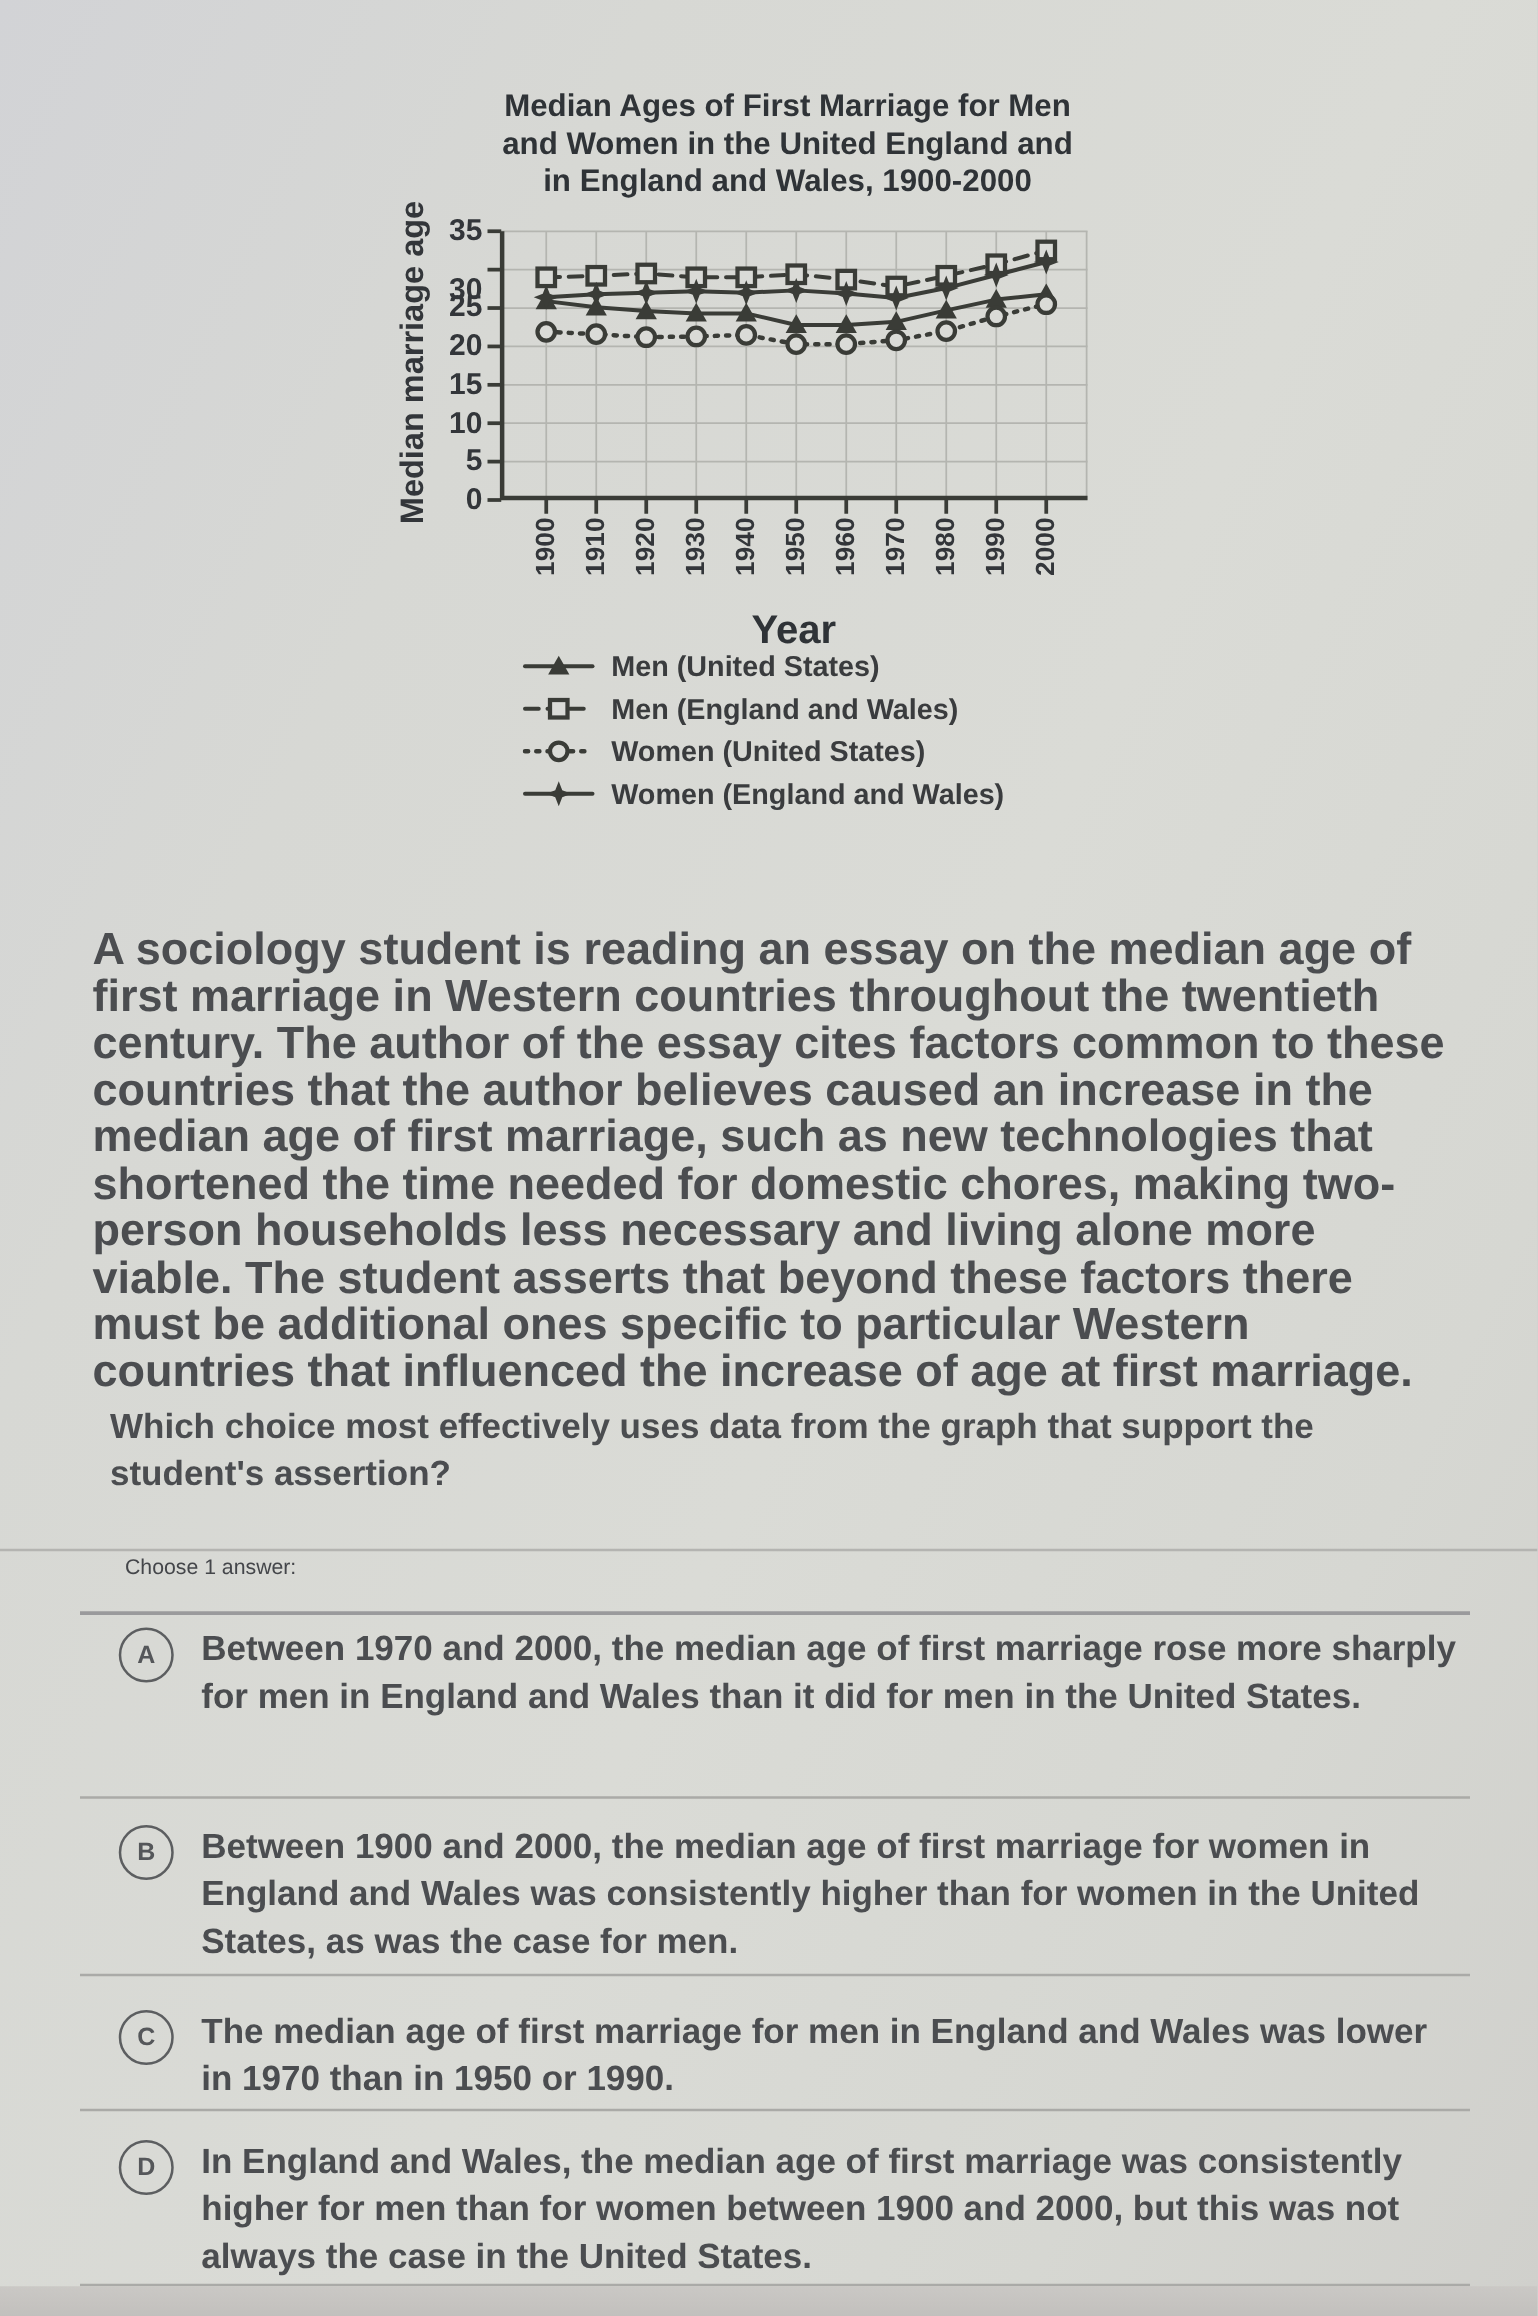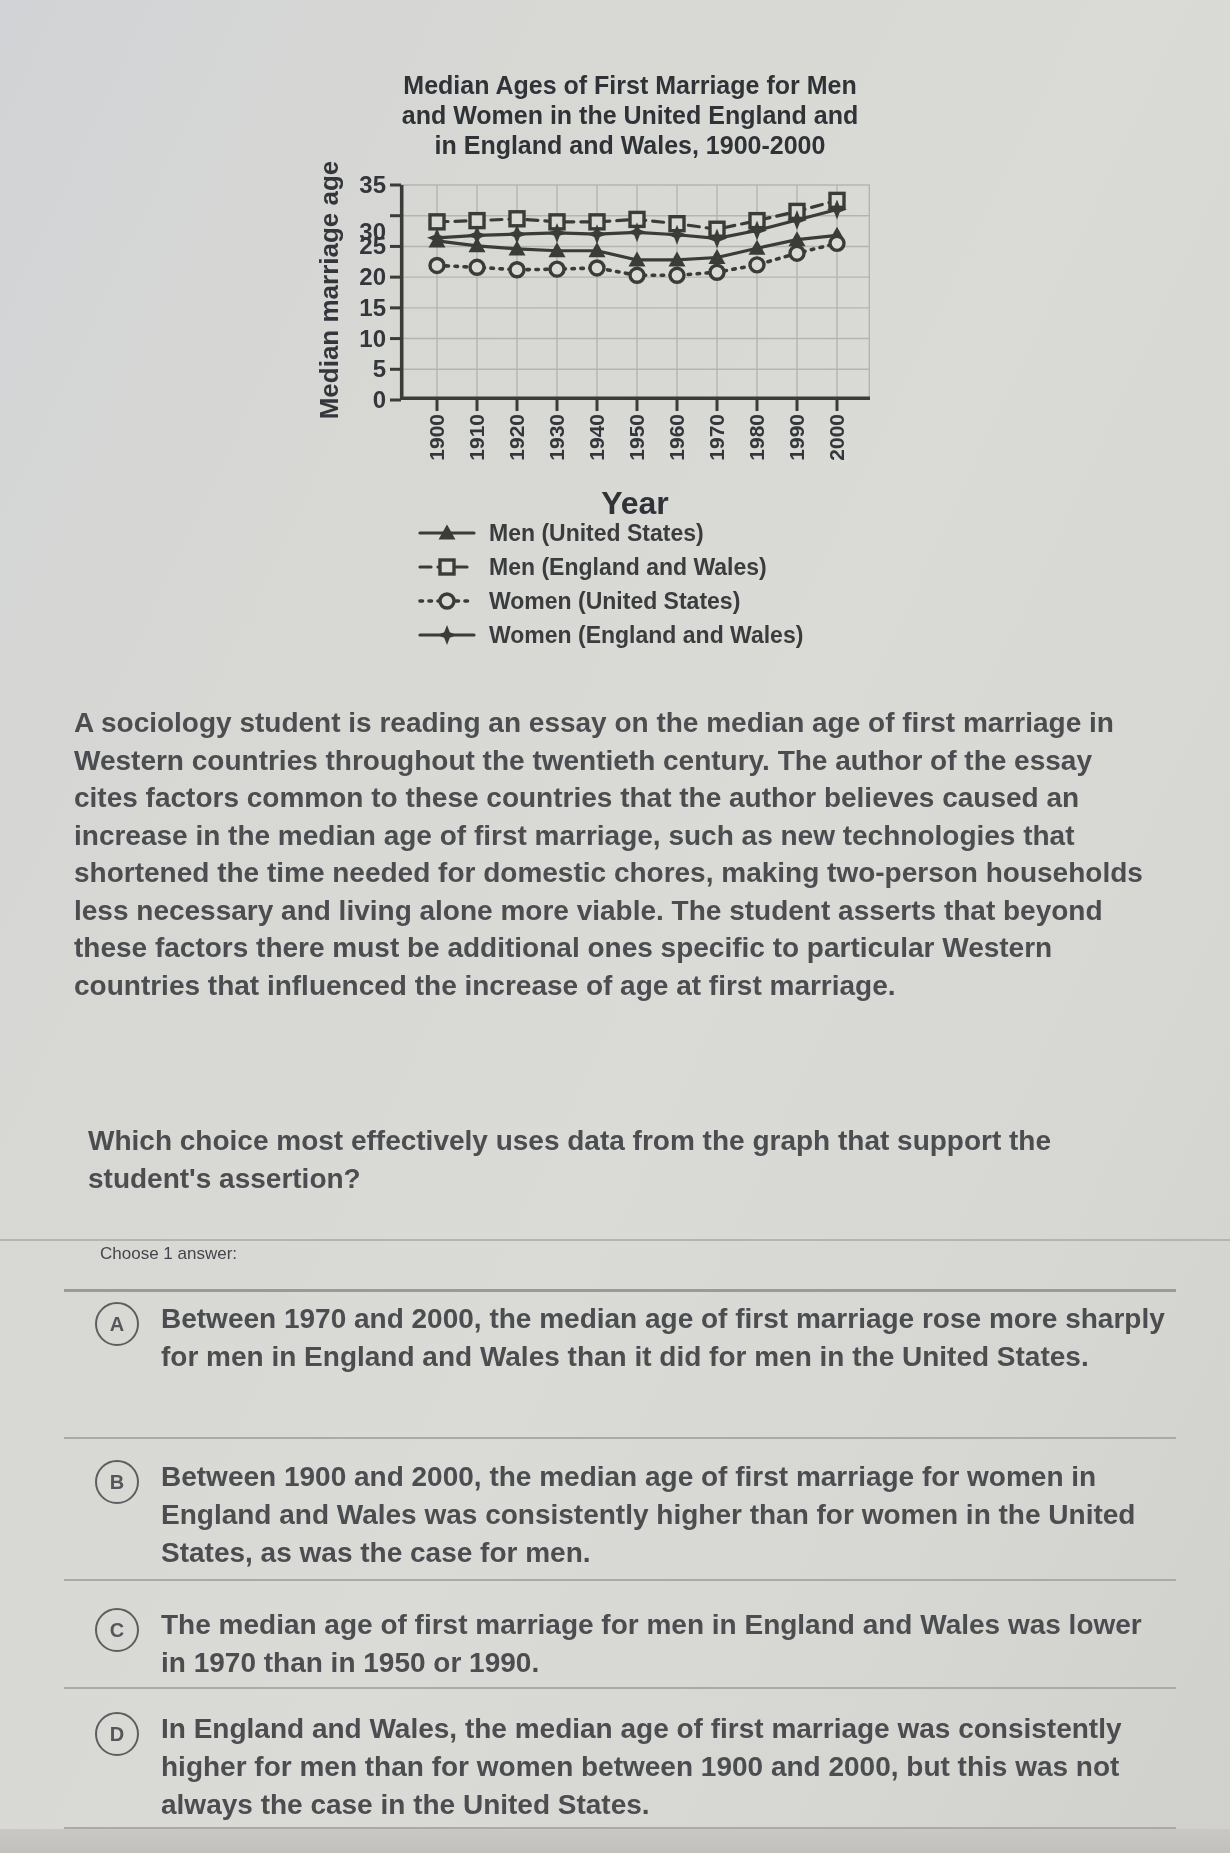--- a/index.html
+++ b/index.html
@@ -32,22 +32,22 @@
     transform:rotate(-90deg);transform-origin:top right;
     font-size:21px;font-weight:bold;color:#33363a;}
   #x-axis-label{position:absolute;left:70px;top:425px;width:470px;text-align:center;
     font-size:32px;font-weight:bold;color:#2f3337;}
   #legend{position:absolute;left:88px;top:460px;}
   .legend-row{display:flex;align-items:flex-start;height:34px;}
   .legend-row svg{margin-right:13px;}
   .legend-label{font-size:23px;font-weight:600;color:#3a3c3e;white-space:nowrap;}
 
   
-  #passage{position:absolute;left:74px;top:676px;width:1085px;
-    font-size:28px;line-height:37.5px;font-weight:600;color:#4b4d50;}
+  #passage{position:absolute;left:74px;top:704px;width:1085px;
+    font-size:36px;line-height:37.5px;font-weight:600;color:#4b4d50;}
   #prompt{position:absolute;left:88px;top:1094px;width:1030px;
     font-size:28px;line-height:38px;font-weight:600;color:#4b4d50;}
   #choose-label{position:absolute;left:100px;top:1244px;
     font-size:17px;font-weight:normal;color:#44464a;}
 
   .divider{position:absolute;height:0;border-top:2px solid #aaaaa7;}
   #divider-choose{left:0;top:1239px;width:1230px;border-top-color:#b4b4b1;}
   #divider-top{left:64px;top:1289px;width:1112px;border-top:3px solid #9a9a9c;}
   #divider-a{left:64px;top:1437px;width:1112px;}
   #divider-b{left:64px;top:1579px;width:1112px;}

